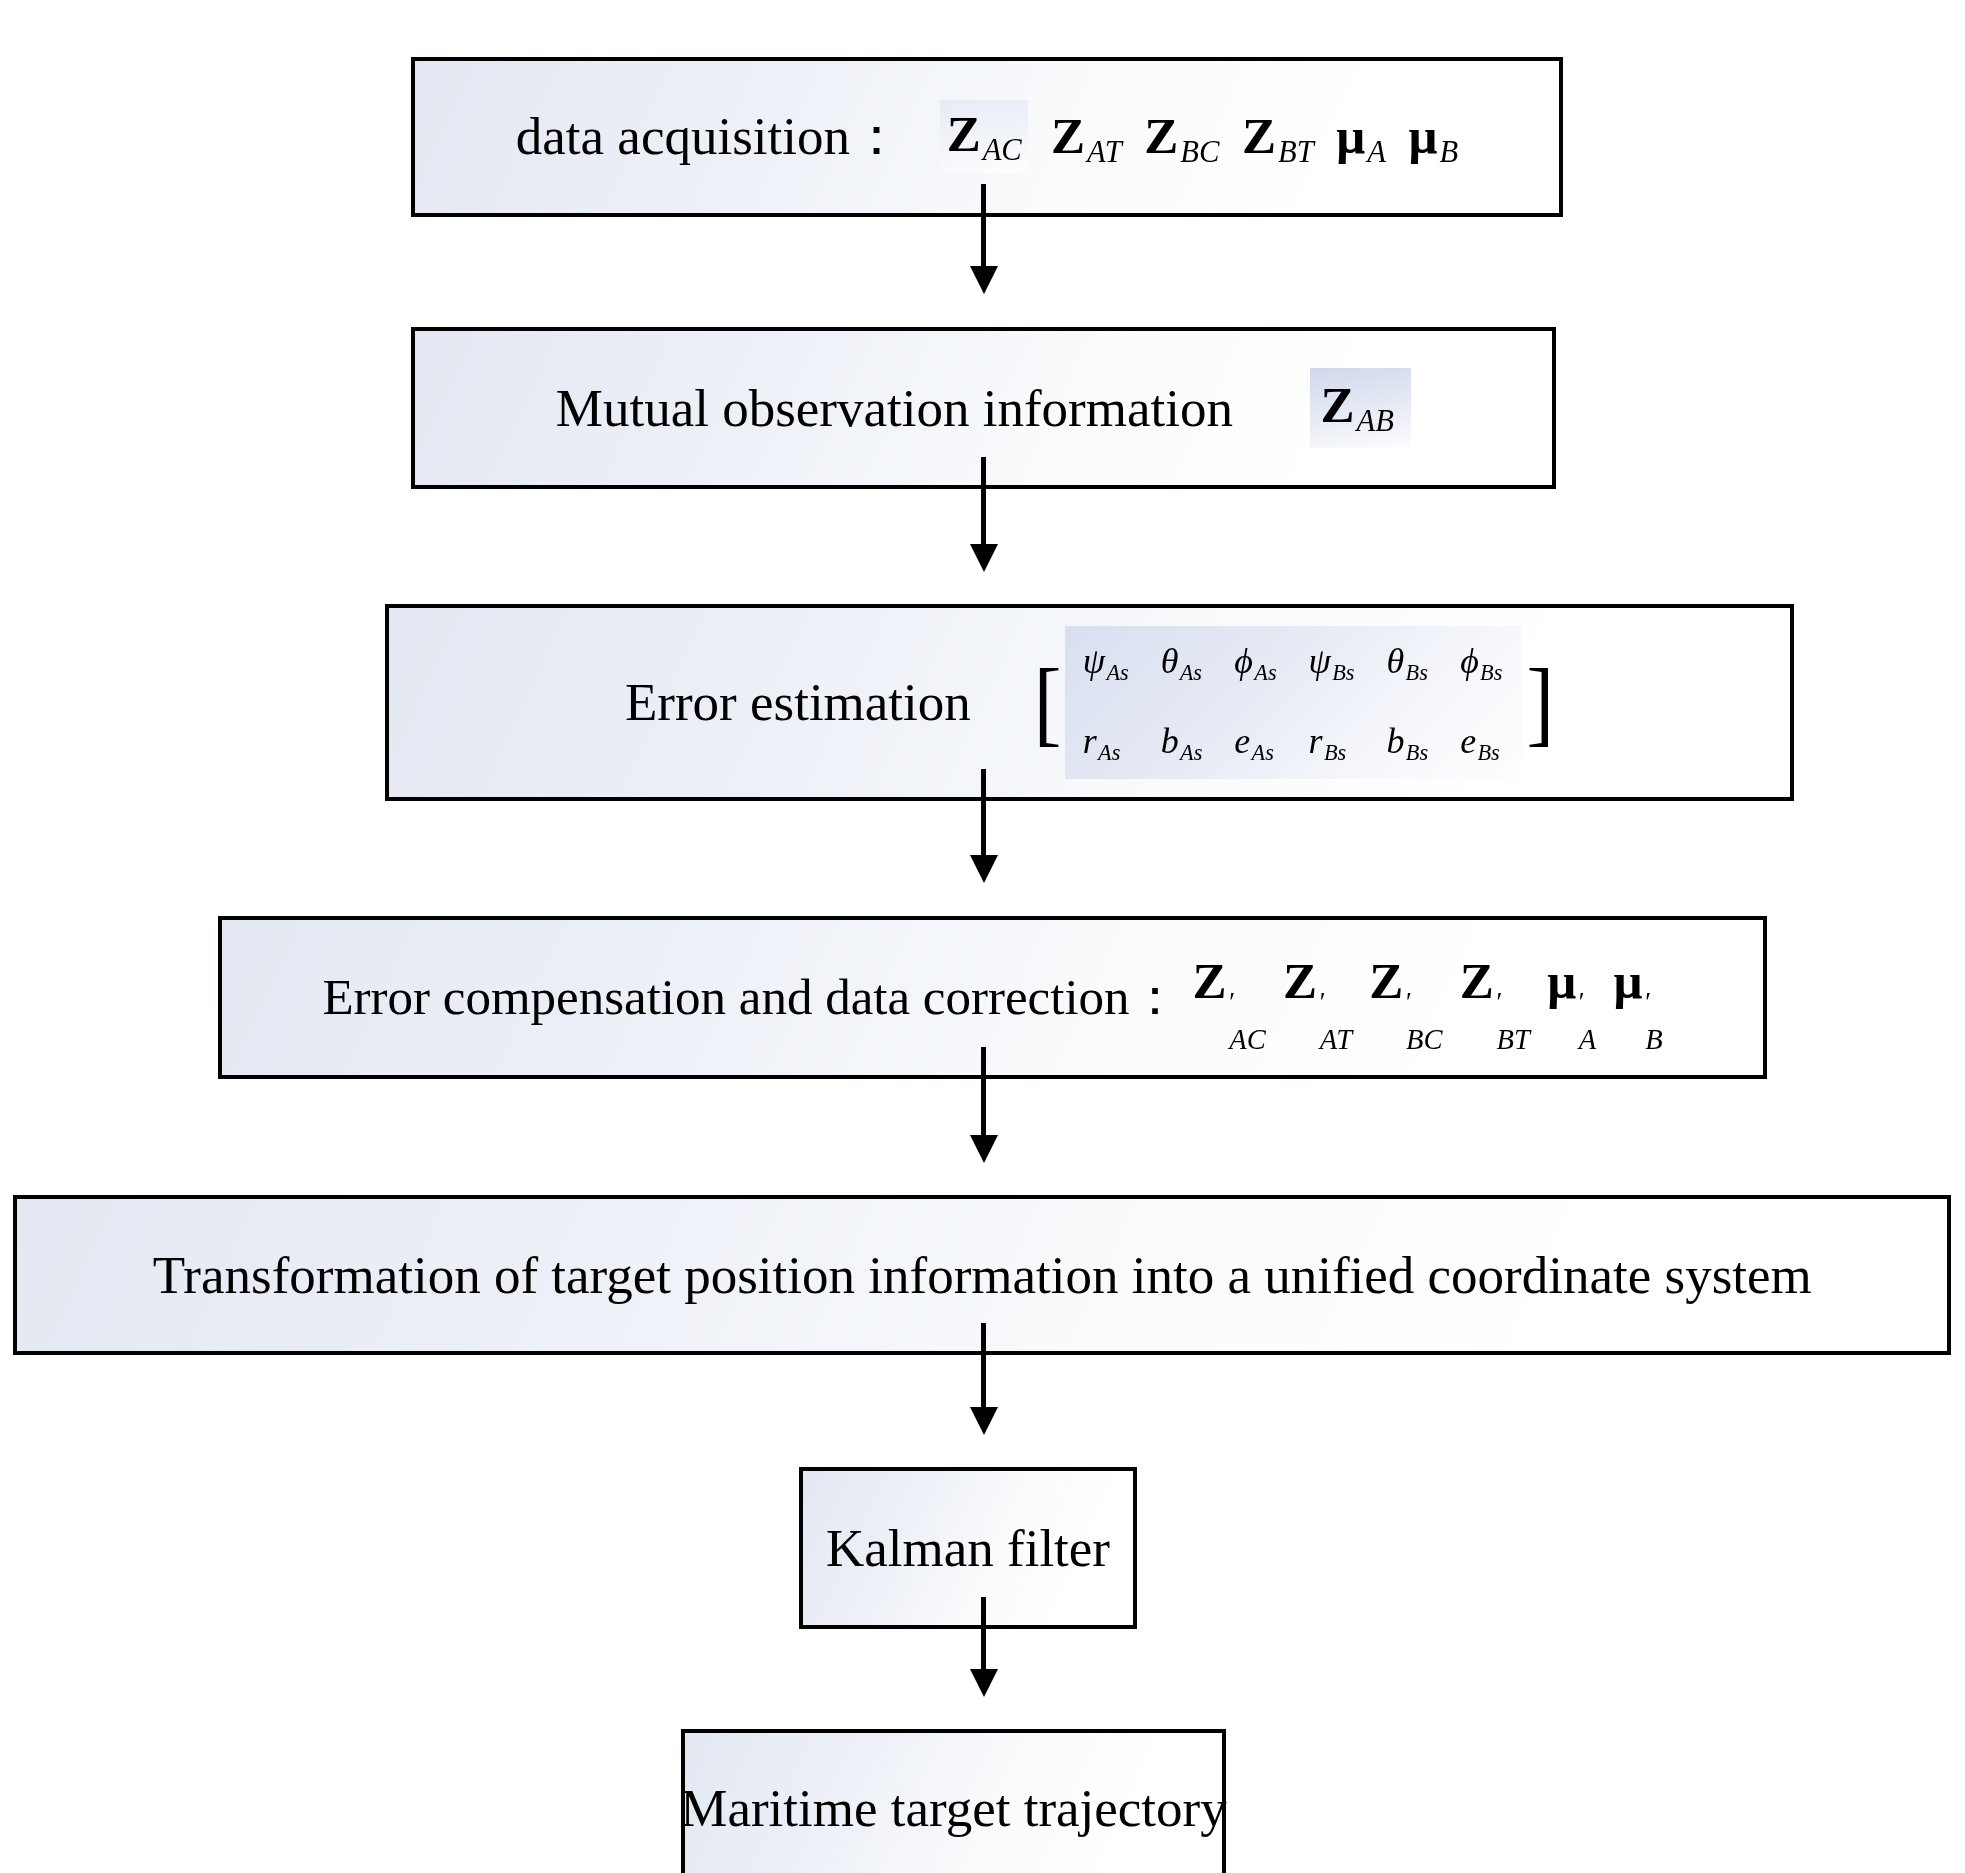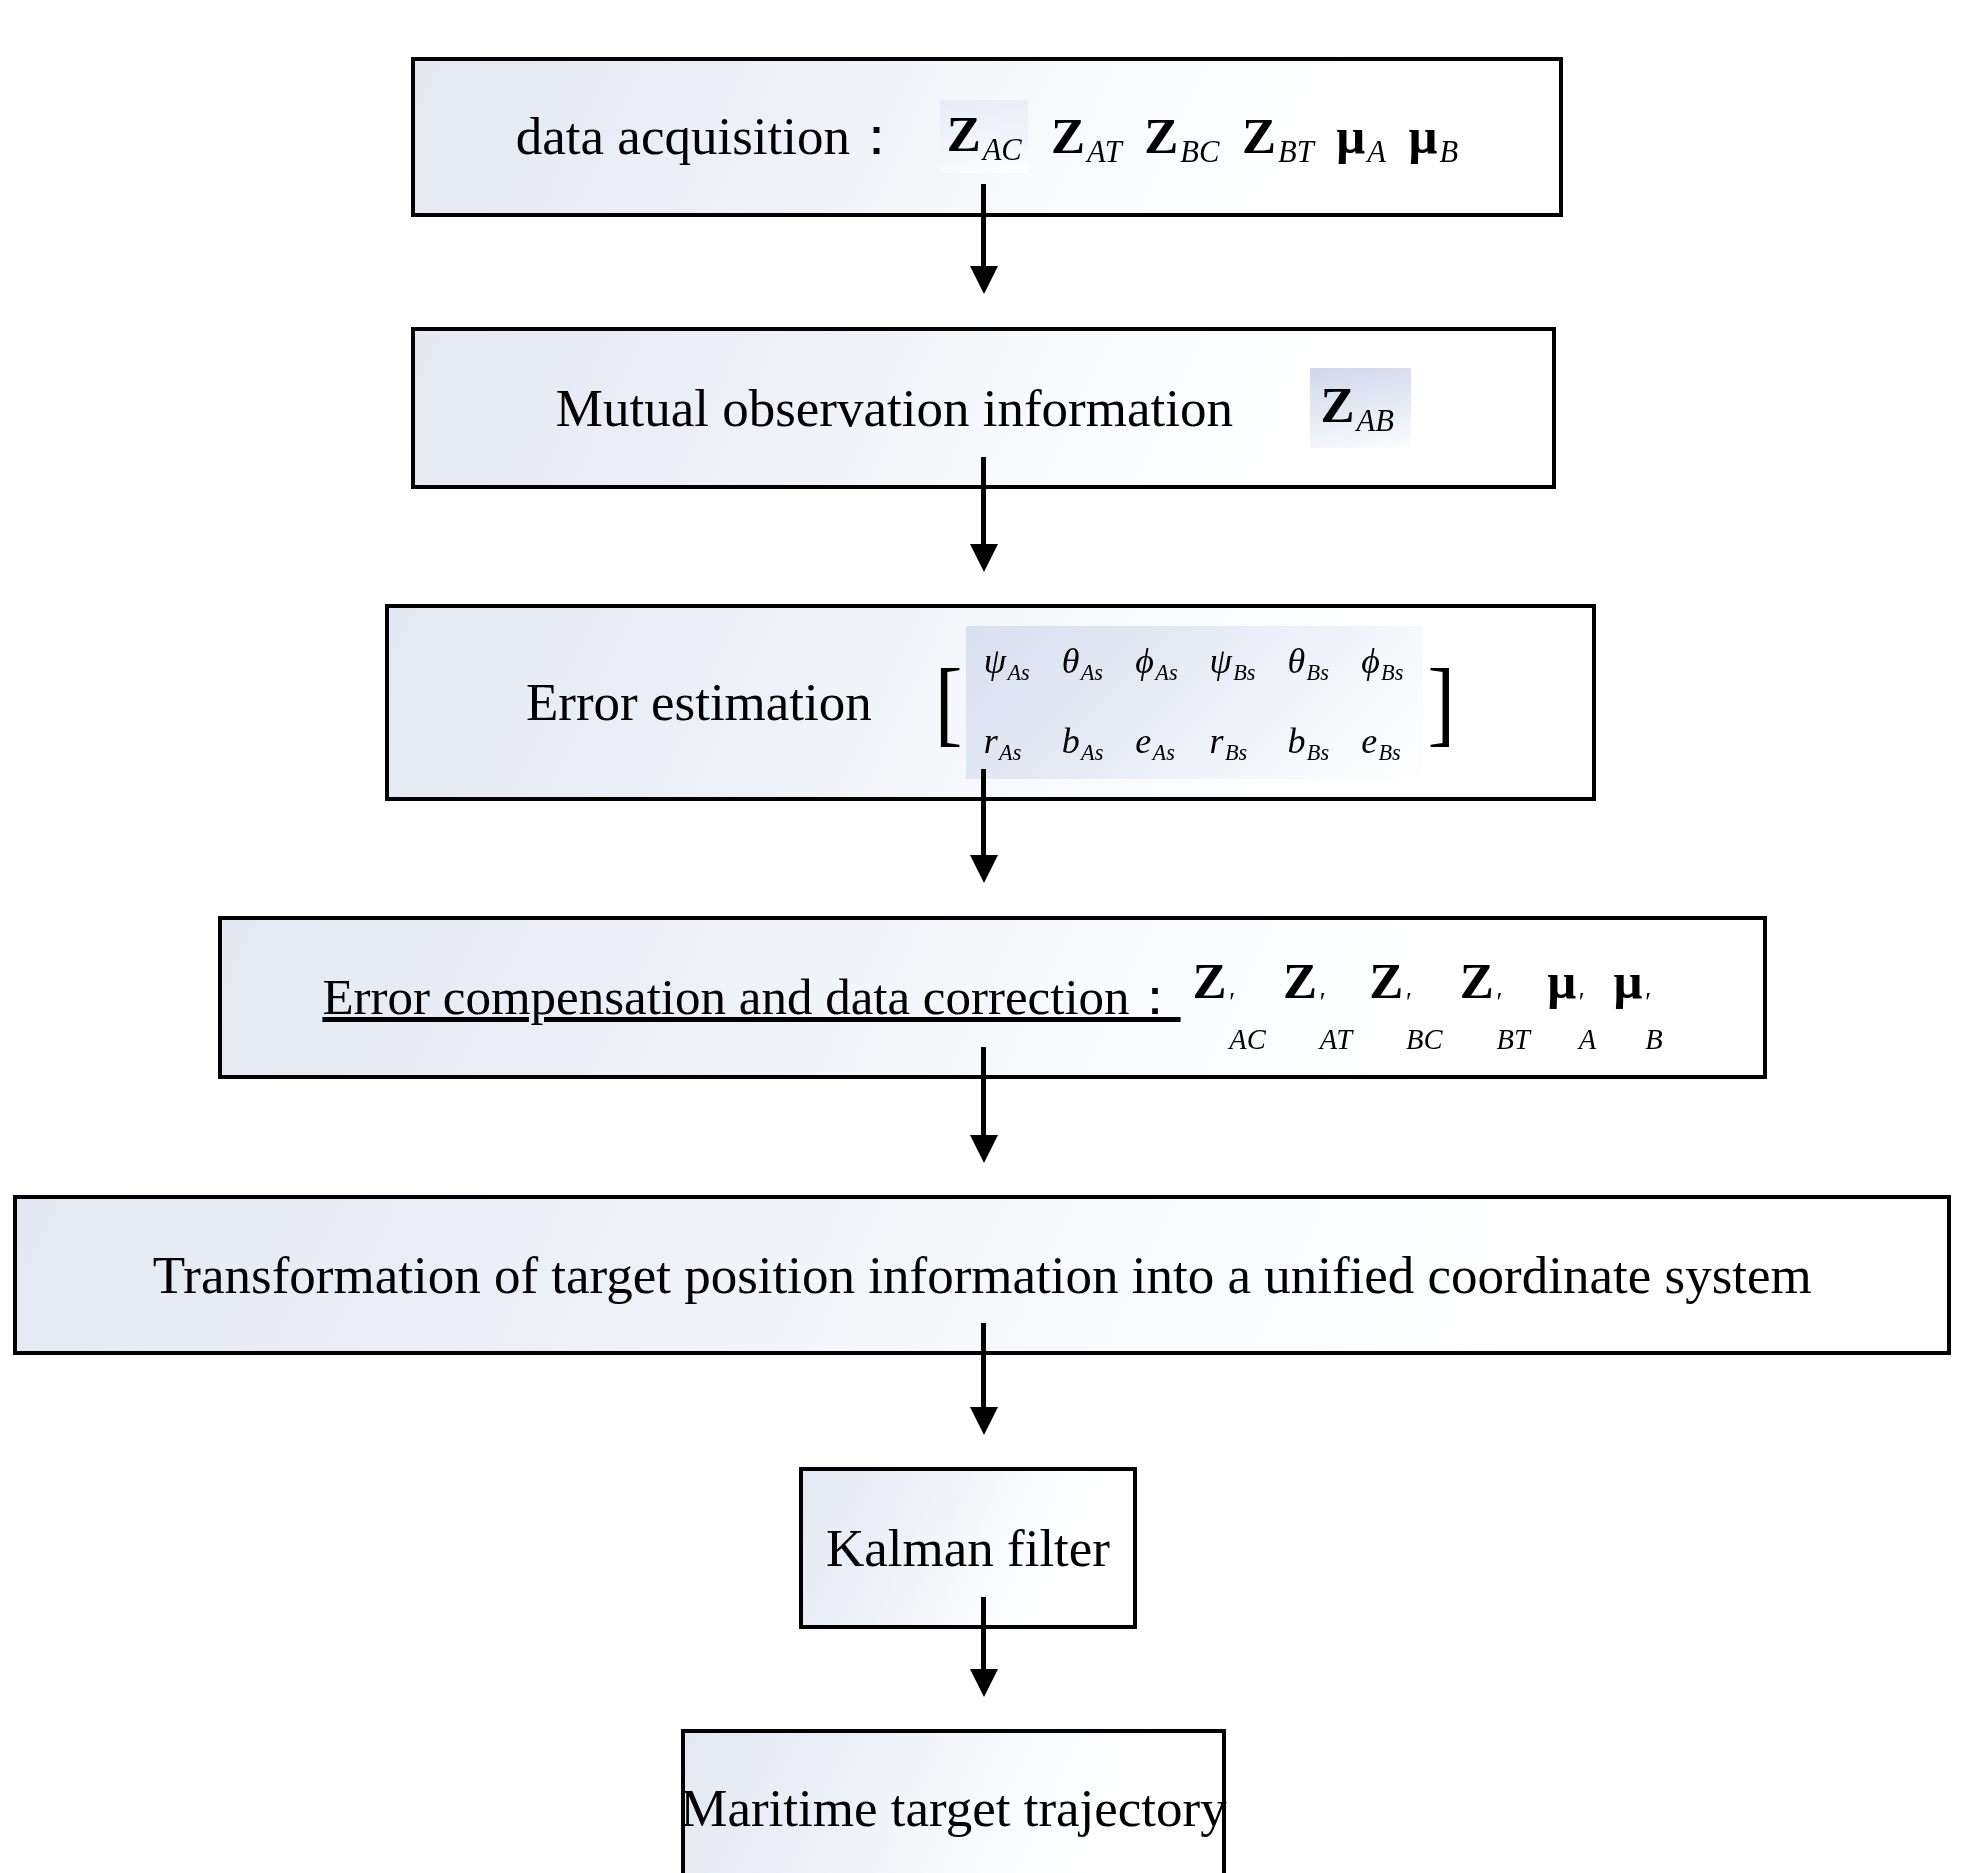--- a/index.html
+++ b/index.html
@@ -9,26 +9,26 @@
   }
   .box{
     position:absolute;box-sizing:border-box;border:4.7px solid #000;
     background:linear-gradient(115deg,#e4e8f2 0%,#edf0f7 30%,#f8fafc 55%,#ffffff 80%);
     display:flex;align-items:center;justify-content:center;white-space:nowrap;margin-top:32px;
   }
   .label{font-size:53px;line-height:1;}
   
   .b1{left:411px;top:24.6px;width:1152px;height:160px;gap:37px;}
   .b2{left:411px;top:295px;width:1145px;height:162px;gap:77px;}
-  .b3{left:385px;top:572px;width:1211px;height:197px;gap:63px;}
+  .b3{left:385px;top:572px;width:1409px;height:197px;gap:63px;}
   .b4{left:218px;top:884px;width:1549px;height:163px;gap:12px;}
   .b5{left:13.3px;top:1163px;width:1938px;height:160px;}
   .b6{left:799px;top:1435px;width:338px;height:162px;}
   .b7{left:681px;top:1697px;width:545px;height:158px;}
-  .b4 .label{font-size:51px;text-decoration:underline;}
+  .b4 .label{font-size:51px;}
   
   .terms{display:inline-flex;align-items:center;gap:22.6px;}
   .b4 .terms{gap:17.3px;}
   .term{display:inline-flex;align-items:baseline;font-size:51px;line-height:1;}
   .t-base{font-weight:bold;}
   .t-sub{font-size:0.60em;font-style:italic;position:relative;top:0.30em;margin-left:2px;}
   .hl-faint{background:linear-gradient(170deg,#e7ebf5 0%,#f3f5fa 60%,#fefefe 100%);padding:9.3px 6.7px 13.3px 6.7px;}
   .hl{background:linear-gradient(170deg,#cfd8ec 0%,#e7ebf5 55%,#fdfdfe 100%);padding:12px 17.3px 17.3px 10.6px;}
   .stack{display:inline-flex;flex-direction:column;align-items:flex-start;justify-content:space-between;
          height:1.18em;margin-left:2.7px;transform:translateY(0.26em);}

